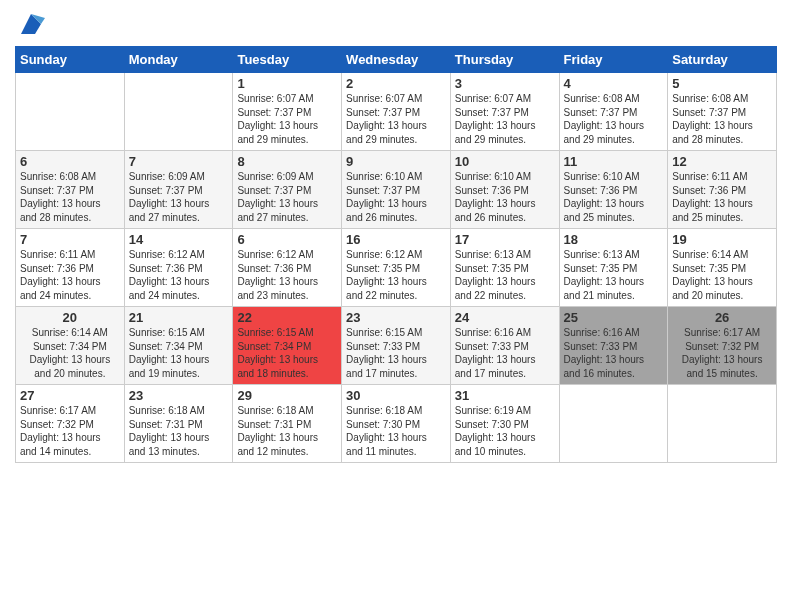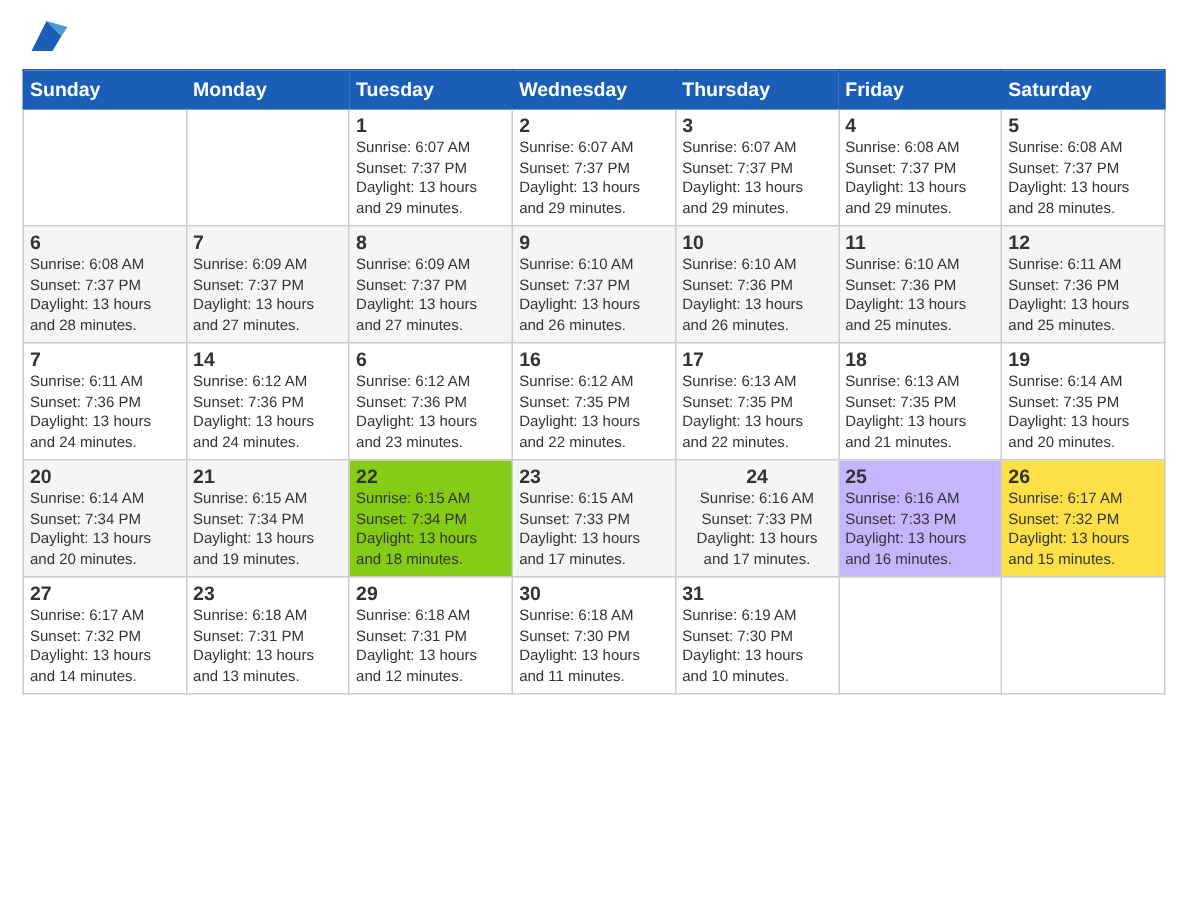--- a/index.html
+++ b/index.html
@@ -203,45 +203,45 @@
           <td>
             <span class="day-num">18</span>
             <div class="day-info">Sunrise: 6:13 AM<br>Sunset: 7:35 PM<br>Daylight: 13 hours and 21 minutes.</div>
           </td>
           <td>
             <span class="day-num">19</span>
             <div class="day-info">Sunrise: 6:14 AM<br>Sunset: 7:35 PM<br>Daylight: 13 hours and 20 minutes.</div>
           </td>
         </tr>
         <tr>
-          <td style="background: rgb(245, 245, 245);">
+          <td style="background: rgb(245, 245, 245); text-align: center;">
             <span class="day-num">20</span>
             <div class="day-info">Sunrise: 6:14 AM<br>Sunset: 7:34 PM<br>Daylight: 13 hours and 20 minutes.</div>
           </td>
           <td style="background: rgb(245, 245, 245);">
             <span class="day-num">21</span>
             <div class="day-info">Sunrise: 6:15 AM<br>Sunset: 7:34 PM<br>Daylight: 13 hours and 19 minutes.</div>
           </td>
-          <td style="background: #84cc16;">
+          <td style="background: #ef4444;">
             <span class="day-num">22</span>
             <div class="day-info">Sunrise: 6:15 AM<br>Sunset: 7:34 PM<br>Daylight: 13 hours and 18 minutes.</div>
           </td>
           <td style="background: rgb(245, 245, 245);">
             <span class="day-num">23</span>
             <div class="day-info">Sunrise: 6:15 AM<br>Sunset: 7:33 PM<br>Daylight: 13 hours and 17 minutes.</div>
           </td>
-          <td style="background: rgb(245, 245, 245); text-align: center;">
+          <td style="background: rgb(245, 245, 245);">
             <span class="day-num">24</span>
             <div class="day-info">Sunrise: 6:16 AM<br>Sunset: 7:33 PM<br>Daylight: 13 hours and 17 minutes.</div>
           </td>
-          <td style="background: #c4b5fd;">
+          <td style="background: #a3a3a3;">
             <span class="day-num">25</span>
             <div class="day-info">Sunrise: 6:16 AM<br>Sunset: 7:33 PM<br>Daylight: 13 hours and 16 minutes.</div>
           </td>
-          <td style="background: #fde047;">
+          <td style="background: #a3a3a3; text-align: center;">
             <span class="day-num">26</span>
             <div class="day-info">Sunrise: 6:17 AM<br>Sunset: 7:32 PM<br>Daylight: 13 hours and 15 minutes.</div>
           </td>
         </tr>
         <tr>
           <td>
             <span class="day-num">27</span>
             <div class="day-info">Sunrise: 6:17 AM<br>Sunset: 7:32 PM<br>Daylight: 13 hours and 14 minutes.</div>
           </td>
           <td>

